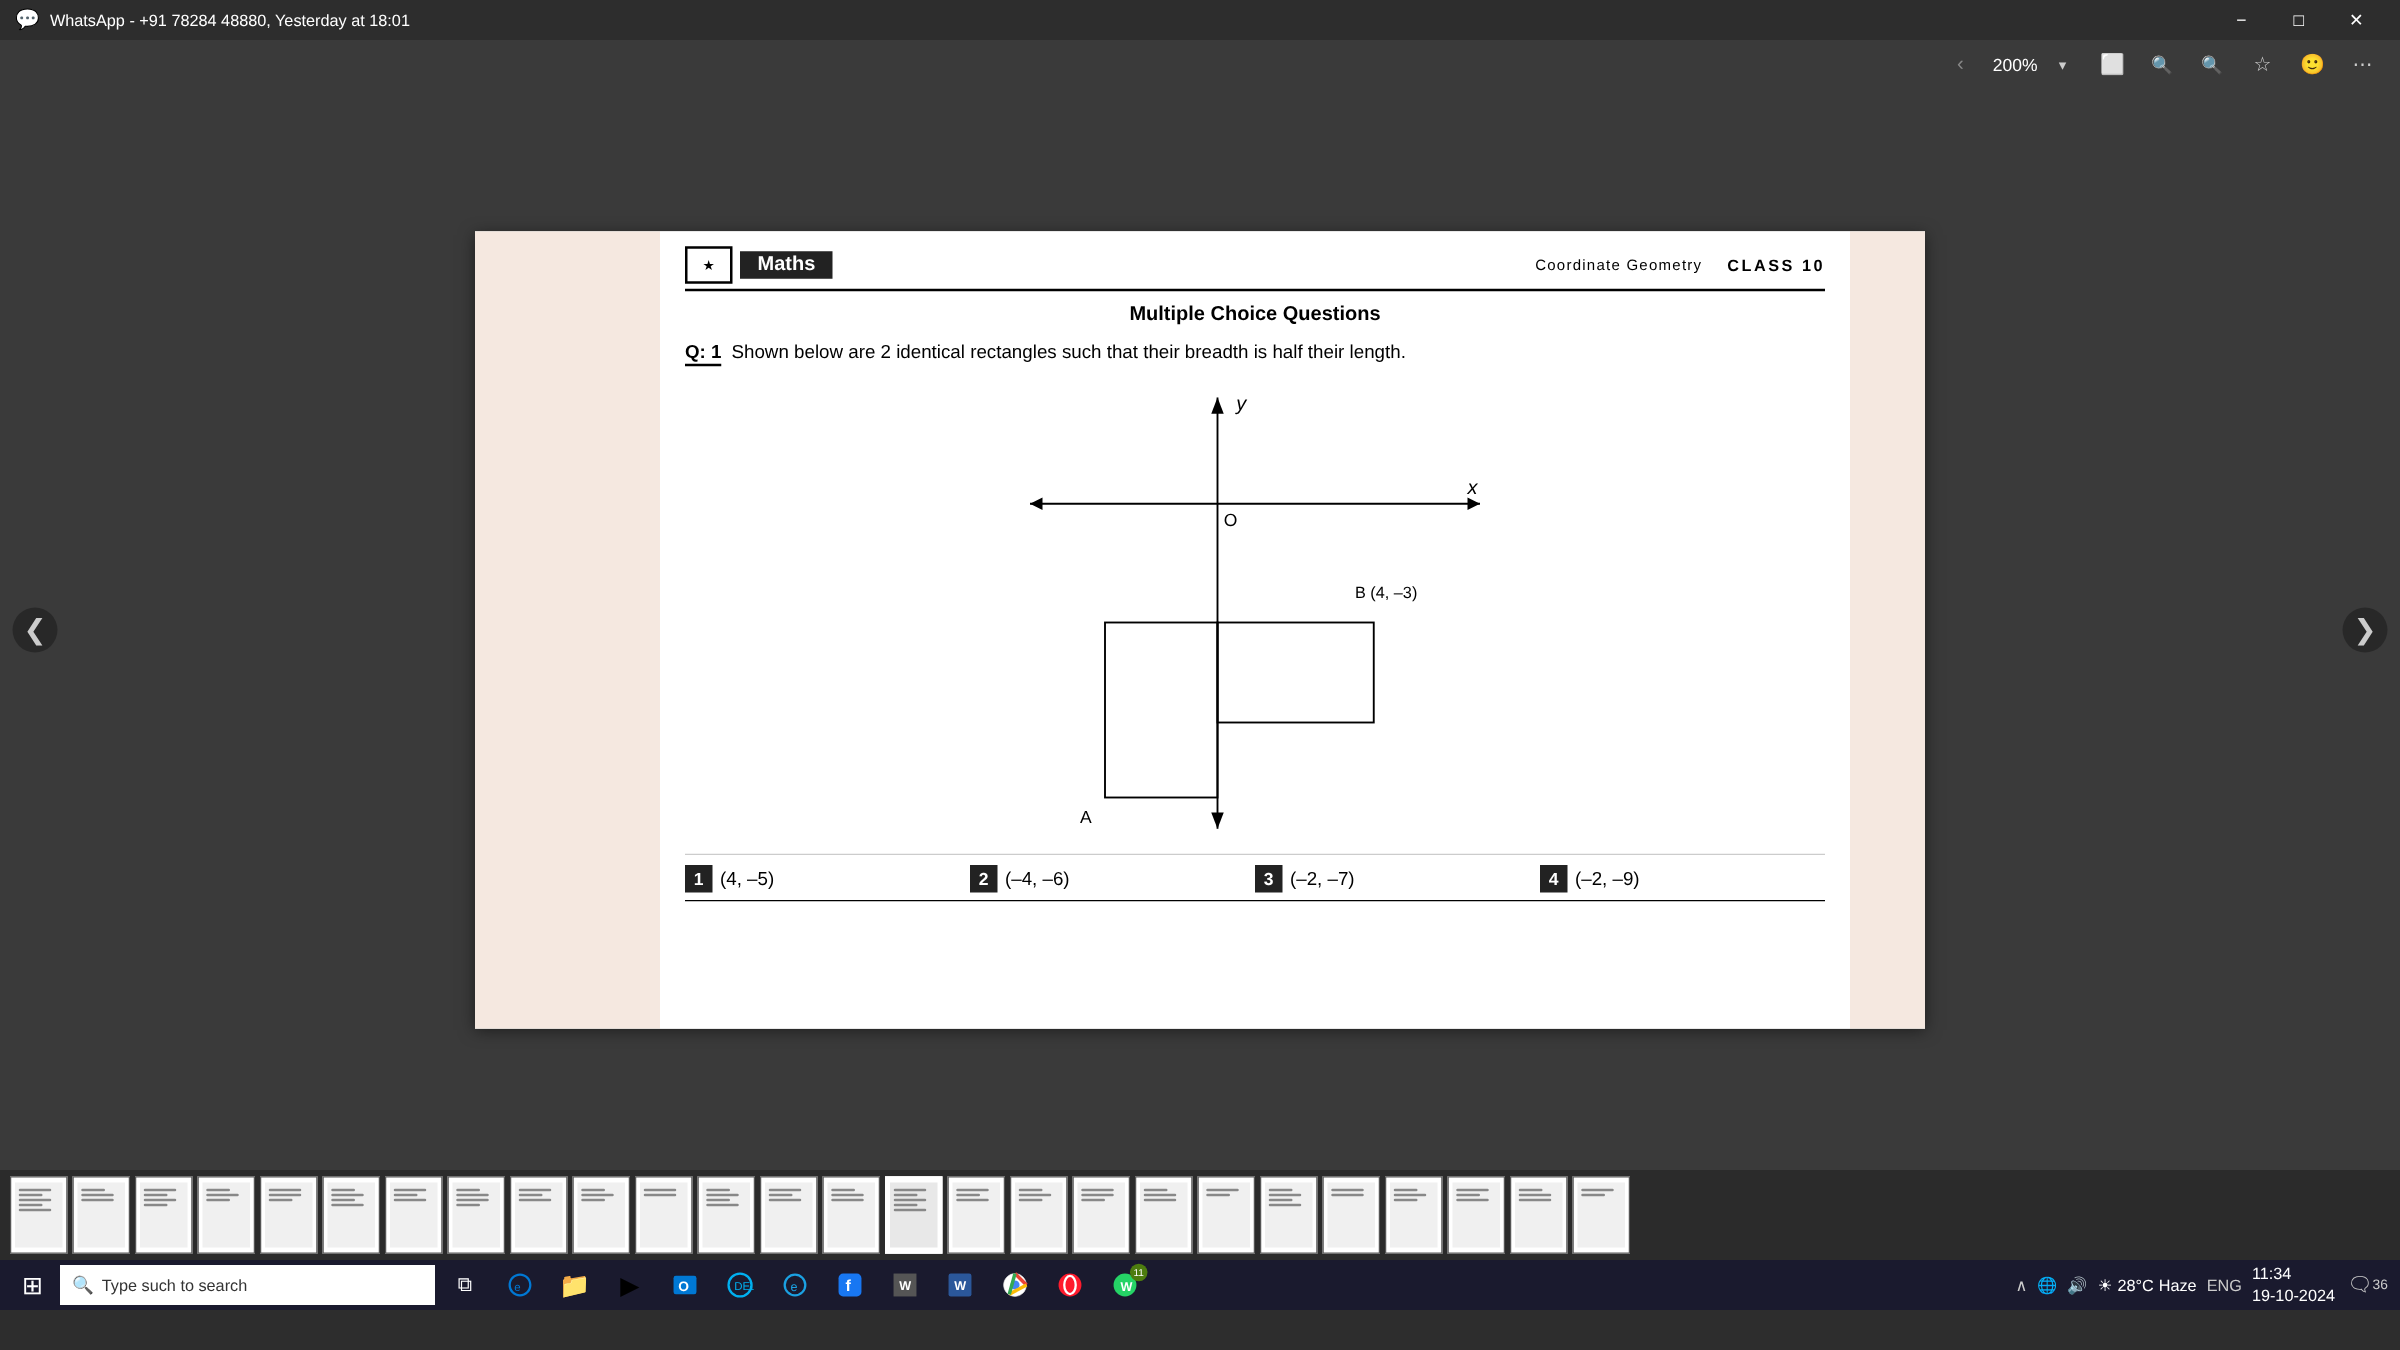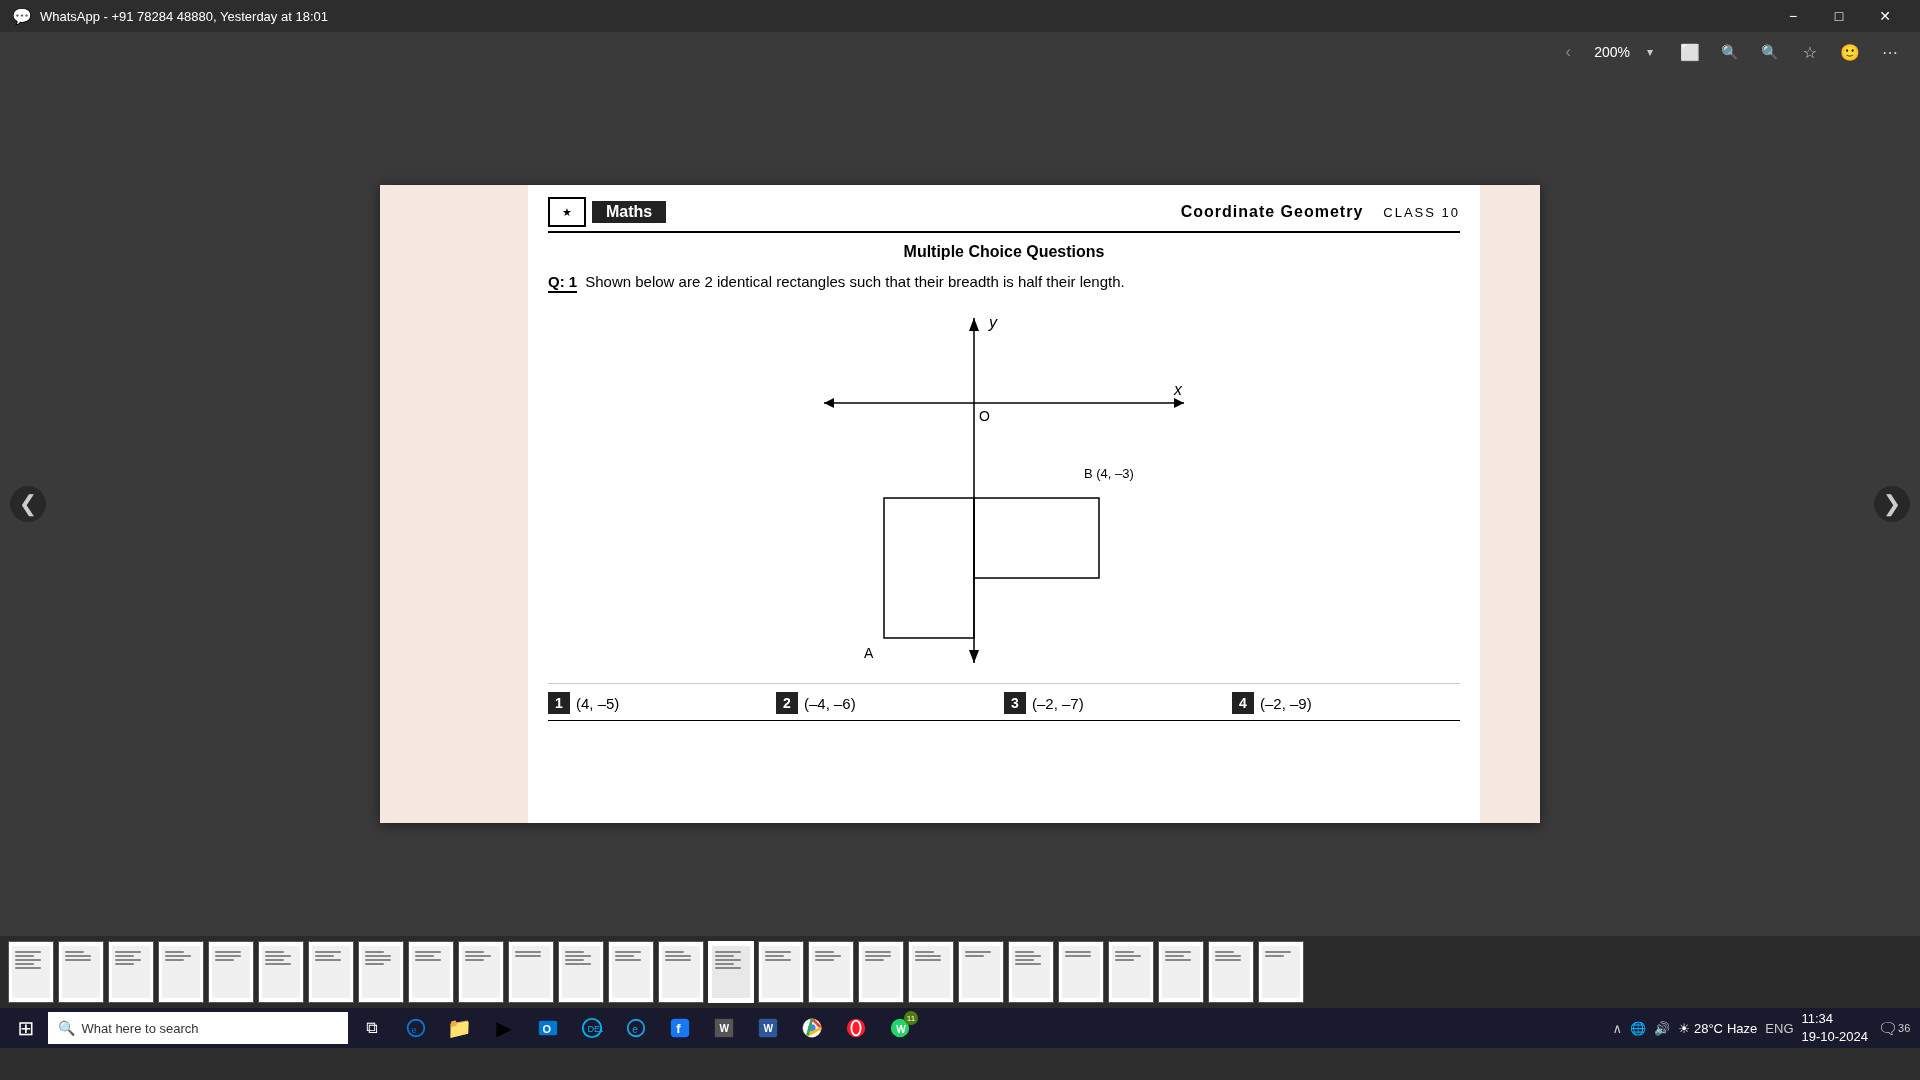--- a/index.html
+++ b/index.html
@@ -109,22 +109,22 @@
       font-size: 11px; color: #000;
     }
     .subject-label {
       background: #222;
       color: #fff;
       font-weight: bold;
       font-size: 16px;
       padding: 2px 14px;
     }
     .doc-header-right { display: flex; align-items: center; gap: 20px; }
-    .chapter-title { font-size: 16px; font-weight: bold; letter-spacing: 1px; }
-    .class-label { font-size: 13px; font-weight: normal; letter-spacing: 2px; }
+    .chapter-title { font-size: 12px; font-weight: normal; letter-spacing: 1px; }
+    .class-label { font-size: 13px; font-weight: bold; letter-spacing: 2px; }
 
     
     .mcq-title {
       text-align: center;
       font-size: 16px;
       font-weight: bold;
       margin: 8px 0 12px 0;
     }
 
     
@@ -579,21 +579,21 @@
     </div>
 </div>
 
 <div class="taskbar">
   <div class="taskbar-start">
     <span style="color:#fff; font-size:20px;">⊞</span>
   </div>
 
   <div class="search-box">
     <span style="font-size:14px; color:#555;">🔍</span>
-    <span class="search-box-text">What here to search</span>
+    <span class="search-box-text">Type such to search</span>
   </div>
 
   <div class="taskbar-app">
     <span style="color:#fff; font-size:16px;">⧉</span>
   </div>
 
   <div class="taskbar-app">
     <svg width="22" height="22" viewBox="0 0 24 24">
       <path d="M12 2C6.48 2 2 6.48 2 12s4.48 10 10 10 10-4.48 10-10S17.52 2 12 2zm0 2c4.41 0 8 3.59 8 8s-3.59 8-8 8-8-3.59-8-8 3.59-8 8-8z" fill="#0078d4"></path>
       <text x="7" y="17" font-size="10" fill="#0078d4" font-family="Arial">e</text>

